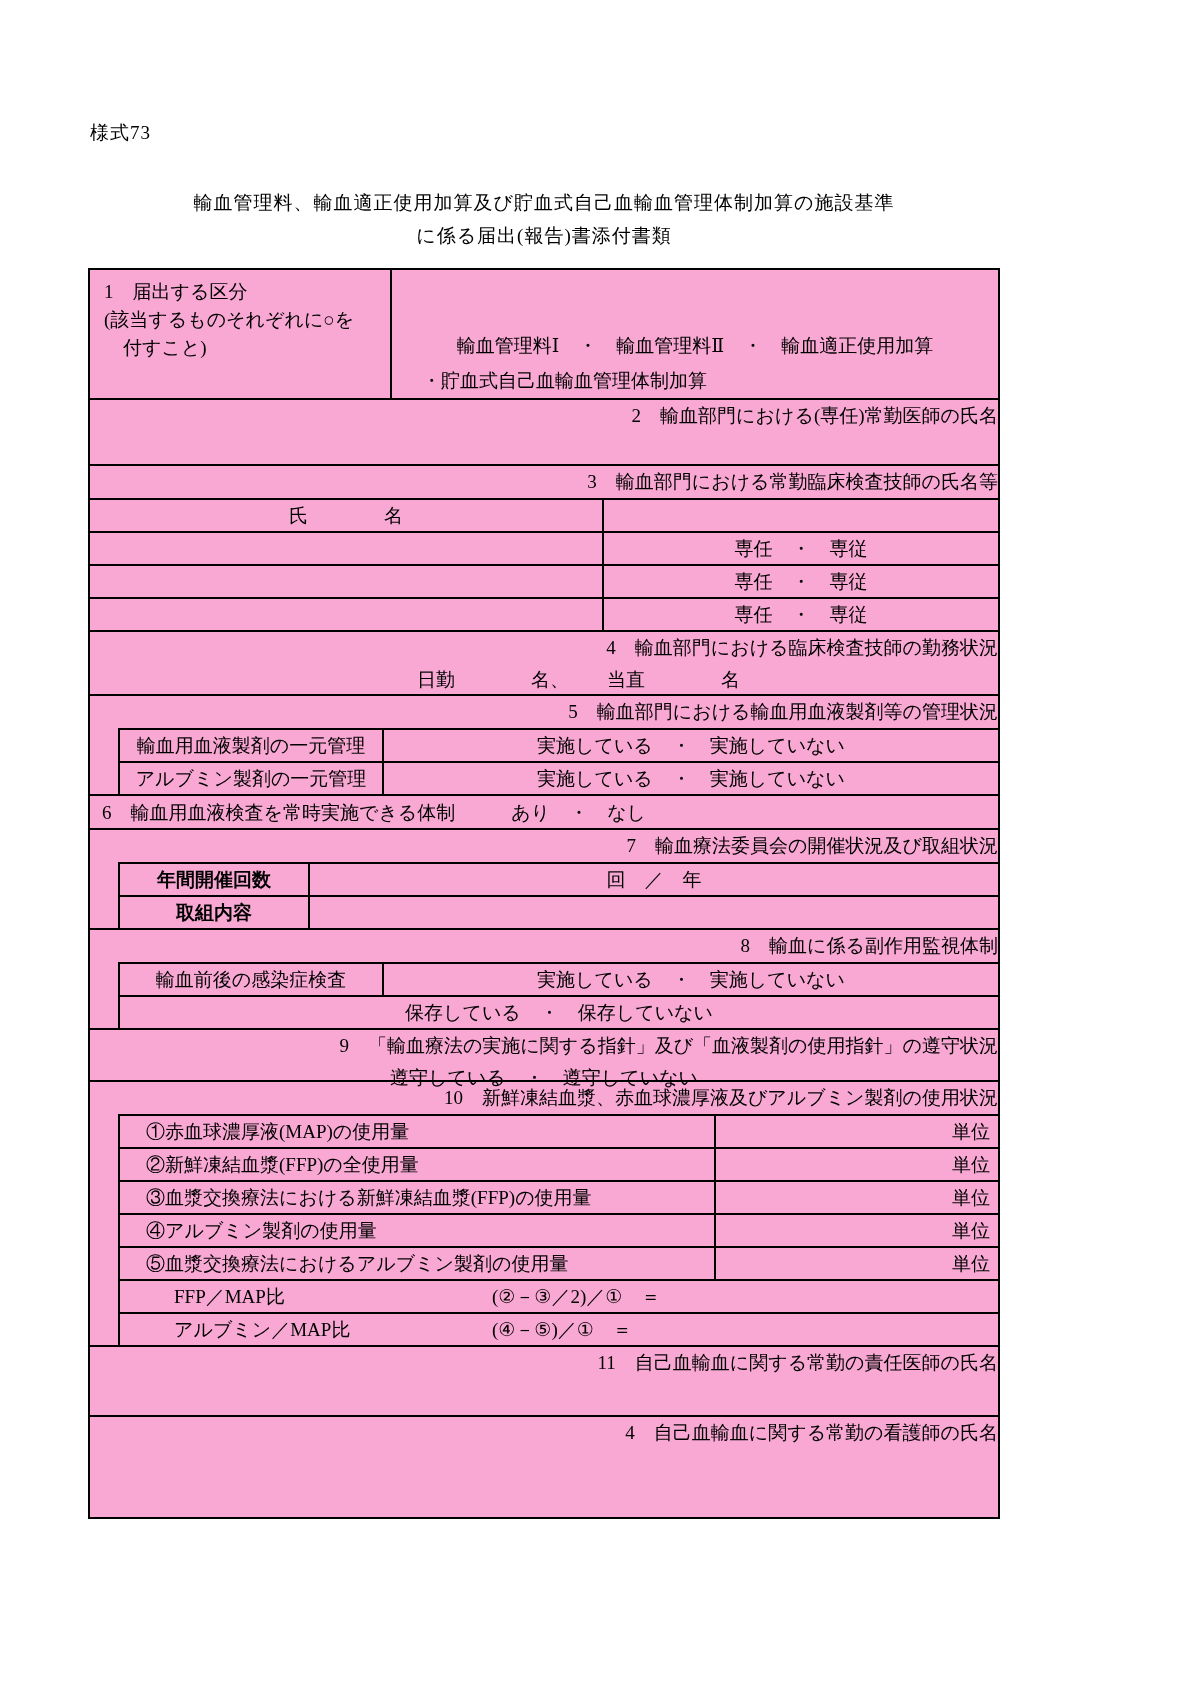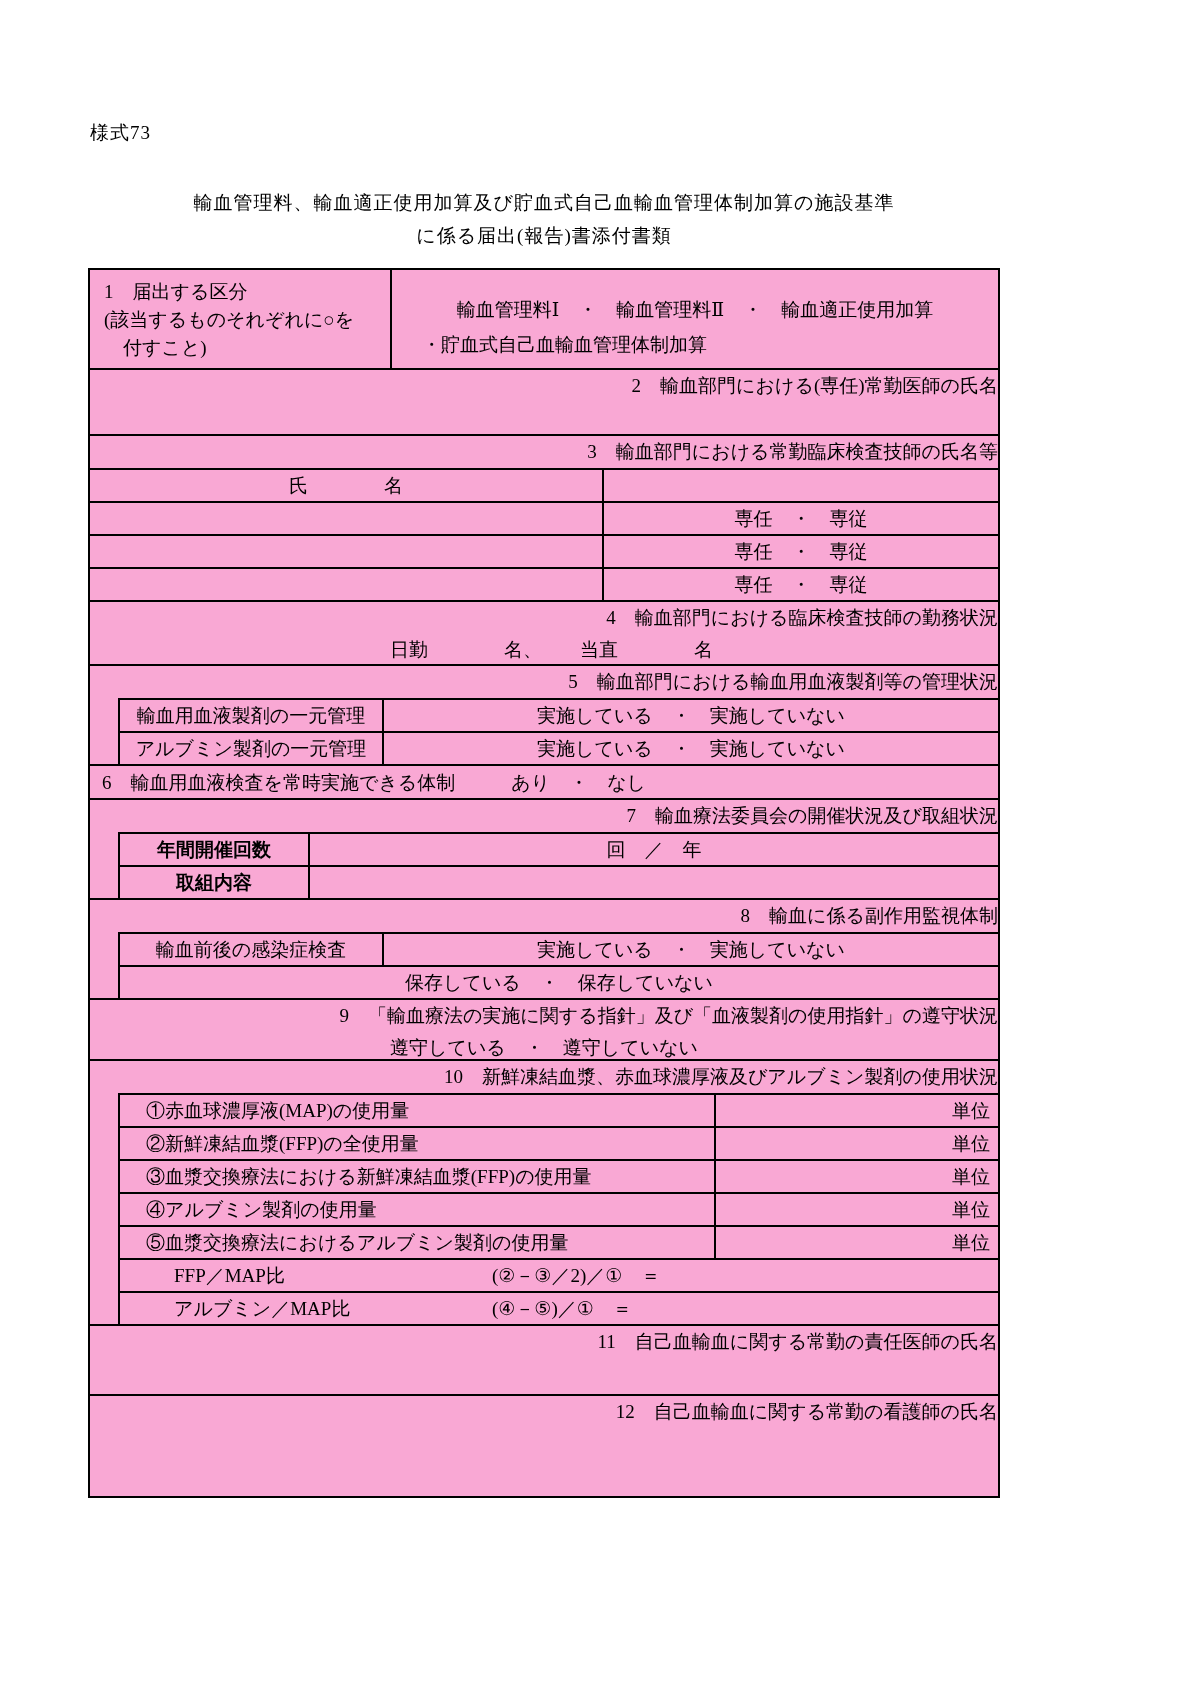--- a/index.html
+++ b/index.html
@@ -20,50 +20,50 @@
   }
   .section { border-top:2px solid #000; }
   .section:first-child { border-top:0; }
   .sec-title { height:32px; line-height:32px; padding-left:12px;text-align:right; }
 
   .row { display:flex; border-top:2px solid #000; height:33px; line-height:31px; }
 
   
   .s1 { display:flex; min-height:98px; }
   .s1-left { width:302px; border-right:2px solid #000; padding:8px 4px 6px 14px; line-height:28px; }
-  .s1-right { flex:1; padding-top:22px; line-height:35px; }
+  .s1-right { flex:1; padding-top:22px; line-height:35px;margin-top:36px; }
   .s1-opts1 { text-align:center; }
   .s1-opts2 { padding-left:30px; }
 
   
   .s2 { height:66px; }
   .s11 { height:70px; }
   .s12 { height:102px; }
 
   
   .s3 .cell-left { width:514px; border-right:2px solid #000; text-align:center; }
   .s3 .cell-right { flex:1; text-align:center; }
 
   
   .s4 { height:64px; }
-  .s4-detail { height:32px; line-height:32px; padding-left:300px; }
+  .s4-detail { height:32px; line-height:32px; padding-left:300px;margin-left:27px; }
 
   
   .sub { margin-left:28px; border-left:2px solid #000; }
   .label-cell { border-right:2px solid #000; text-align:center; }
   .opt-cell { flex:1; text-align:center; }
   .w324 { width:264px; }
   .w174 { width:190px;font-weight:bold; }
 
   
   .s6 { height:34px; line-height:34px; padding-left:12px; }
   .s6-opts { margin-left:56px; }
 
   
-  .s9 { height:61px; }
+  .s9 { height:52px; }
   .s9-options { height:32px; line-height:32px; text-align:center; }
 
   
   .usage-label { width:596px; text-align:left; padding-left:26px; }
   .unit-cell { flex:1; text-align:right; padding-right:8px; }
   .ratio-label { width:372px; padding-left:54px; }
   .ratio-formula { flex:1; }
 </style>
 </head>
 <body>
@@ -204,18 +204,18 @@
         </div>
       </div>
     </div>
 
     <div class="section s11">
       <div class="sec-title">11　自己血輸血に関する常勤の責任医師の氏名</div>
       <div></div>
     </div>
 
     <div class="section s12">
-      <div class="sec-title">12　自己血輸血に関する常勤の看護師の氏名</div>
+      <div class="sec-title">4　自己血輸血に関する常勤の看護師の氏名</div>
       <div></div>
     </div>
 
   </div>
 </div>
 
 </body></html>

